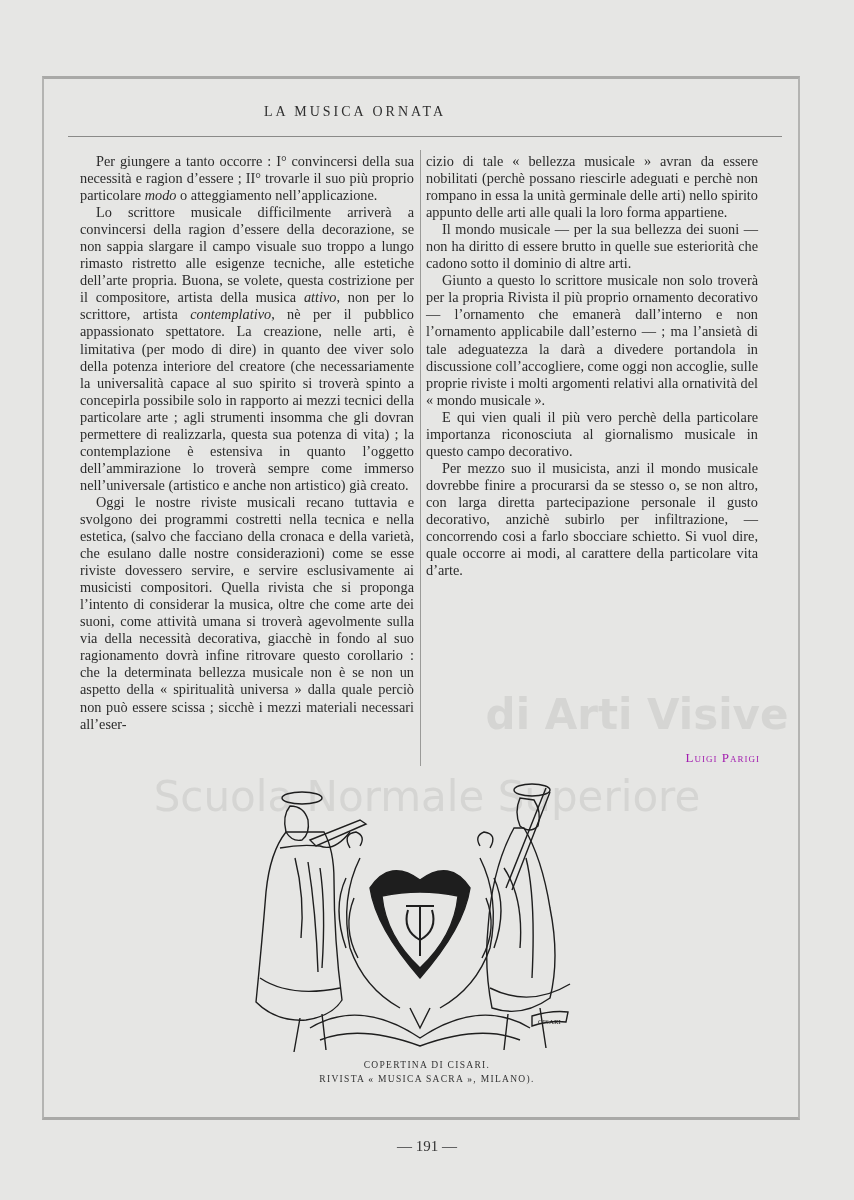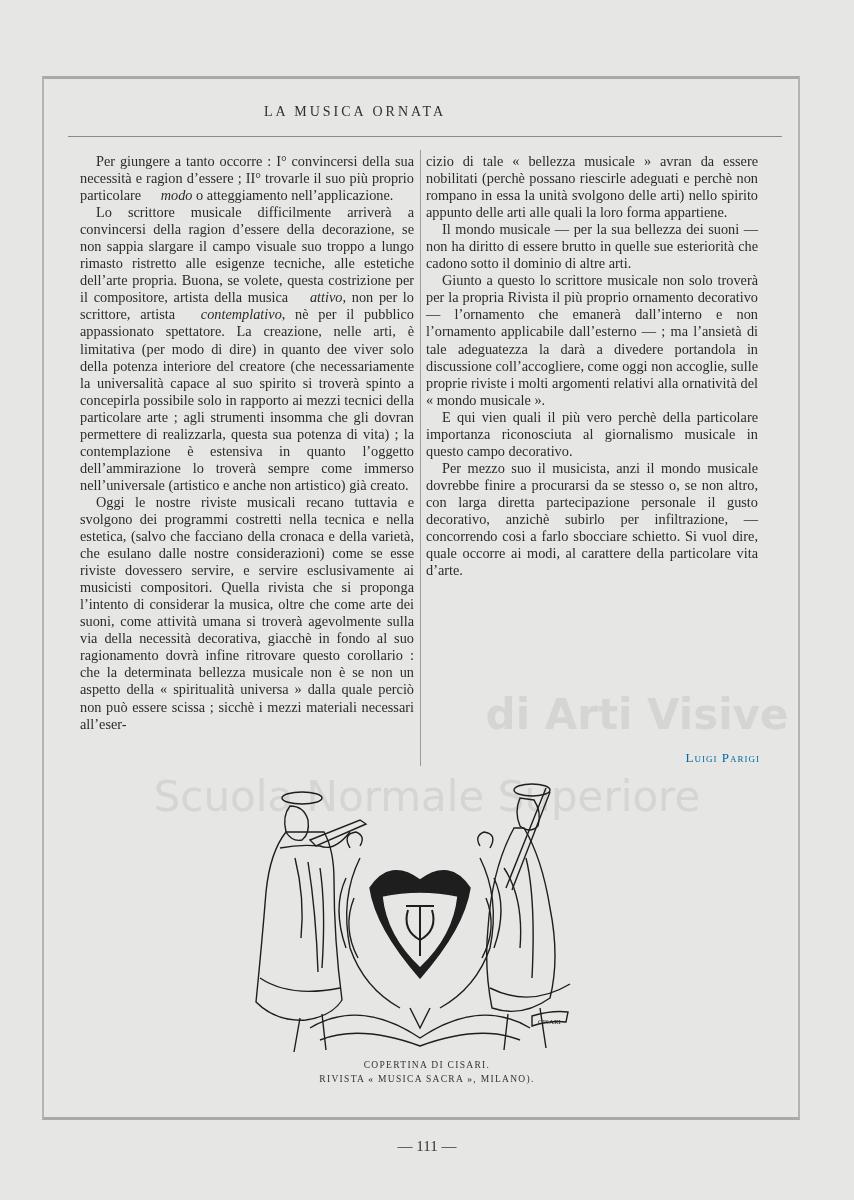--- a/index.html
+++ b/index.html
@@ -34,62 +34,62 @@
   .col p { margin:0; text-indent:16px; }
   .col p.noindent { text-indent:0; }
   .col-left { left:80px; width:334px; }
   .col-right { left:426px; width:332px; }
   .col-divider {
     position:absolute; left:420px; top:150px; width:0; height:616px;
     border-left:1px solid #9a9a98;
   }
   .signature {
     position:absolute; left:430px; top:750px; width:330px; text-align:right;
-    font-size:13px; letter-spacing:1px; font-variant:small-caps; color:#0369a1;
+    font-size:13px; letter-spacing:1px; font-variant:small-caps; color:#a21caf;
   }
   .watermark {
     position:absolute; left:0; width:854px; text-align:center;
     font-family:"DejaVu Sans",sans-serif; color:#d5d5d3; pointer-events:none;
   }
   .wm1 { top:690px; font-size:42px; padding-left:420px; box-sizing:border-box;font-weight:bold; }
   .wm2 { top:772px; font-size:42px; }
   .illustration {
     position:absolute; left:250px; top:778px; width:340px; height:285px;
   }
   .caption {
     position:absolute; left:0; width:854px; text-align:center;
     font-size:9.5px; letter-spacing:1.3px; color:#333;
   }
   .cap1 { top:1060px; }
   .cap2 { top:1074px; }
   .folio {
     position:absolute; left:0; top:1138px; width:854px; text-align:center;
     font-size:15px; color:#333;
   }
-  i { font-style:italic;margin-left:16px; }
+  i { font-style:italic; }
 </style>
 </head>
 <body>
 
 <div class="watermark wm1">di Arti Visive</div>
 <div class="watermark wm2">Scuola Normale Superiore</div>
 
 <div class="page-frame"></div>
 
 <div class="running-head">LA MUSICA ORNATA</div>
 <div class="head-rule"></div>
 
 <div class="col col-left" id="col-left">
     <p>Per giungere a tanto occorre : I° convincersi della sua necessità e ragion d’essere ; II° trovarle il suo più proprio particolare <i>modo</i> o atteggiamento nell’applicazione.</p>
     <p>Lo scrittore musicale difficilmente arriverà a convincersi della ragion d’essere della decorazione, se non sappia slargare il campo visuale suo troppo a lungo rimasto ristretto alle esigenze tecniche, alle estetiche dell’arte propria. Buona, se volete, questa costrizione per il compositore, artista della musica <i>attivo</i>, non per lo scrittore, artista <i>contemplativo</i>, nè per il pubblico appassionato spettatore. La creazione, nelle arti, è limitativa (per modo di dire) in quanto dee viver solo della potenza interiore del creatore (che necessariamente la universalità capace al suo spirito si troverà spinto a concepirla possibile solo in rapporto ai mezzi tecnici della particolare arte ; agli strumenti insomma che gli dovran permettere di realizzarla, questa sua potenza di vita) ; la contemplazione è estensiva in quanto l’oggetto dell’ammirazione lo troverà sempre come immerso nell’universale (artistico e anche non artistico) già creato.</p>
     <p>Oggi le nostre riviste musicali recano tuttavia e svolgono dei programmi costretti nella tecnica e nella estetica, (salvo che facciano della cronaca e della varietà, che esulano dalle nostre considerazioni) come se esse riviste dovessero servire, e servire esclusivamente ai musicisti compositori. Quella rivista che si proponga l’intento di considerar la musica, oltre che come arte dei suoni, come attività umana si troverà agevolmente sulla via della necessità decorativa, giacchè in fondo al suo ragionamento dovrà infine ritrovare questo corollario : che la determinata bellezza musicale non è se non un aspetto della « spiritualità universa » dalla quale perciò non può essere scissa ; sicchè i mezzi materiali necessari all’eser-</p>
   </div>
 <div class="col-divider"></div>
 <div class="col col-right" id="col-right">
-    <p class="noindent">cizio di tale « bellezza musicale » avran da essere nobilitati (perchè possano riescirle adeguati e perchè non rompano in essa la unità svolgono delle arti) nello spirito appunto delle arti alle quali la loro forma appartiene.</p>
+    <p class="noindent">cizio di tale « bellezza musicale » avran da essere nobilitati (perchè possano riescirle adeguati e perchè non rompano in essa la unità germinale delle arti) nello spirito appunto delle arti alle quali la loro forma appartiene.</p>
     <p>Il mondo musicale — per la sua bellezza dei suoni — non ha diritto di essere brutto in quelle sue esteriorità che cadono sotto il dominio di altre arti.</p>
     <p>Giunto a questo lo scrittore musicale non solo troverà per la propria Rivista il più proprio ornamento decorativo — l’ornamento che emanerà dall’interno e non l’ornamento applicabile dall’esterno — ; ma l’ansietà di tale adeguatezza la darà a divedere portandola in discussione coll’accogliere, come oggi non accoglie, sulle proprie riviste i molti argomenti relativi alla ornatività del « mondo musicale ».</p>
     <p>E qui vien quali il più vero perchè della particolare importanza riconosciuta al giornalismo musicale in questo campo decorativo.</p>
     <p>Per mezzo suo il musicista, anzi il mondo musicale dovrebbe finire a procurarsi da se stesso o, se non altro, con larga diretta partecipazione personale il gusto decorativo, anzichè subirlo per infiltrazione, — concorrendo cosi a farlo sbocciare schietto. Si vuol dire, quale occorre ai modi, al carattere della particolare vita d’arte.</p>
   </div>
 
 <div class="signature">Luigi Parigi</div>
 
 <div class="illustration">
   <svg width="340" height="285" viewBox="0 0 340 285" fill="none" stroke="#1e1e1e" stroke-width="1.4">
@@ -130,13 +130,13 @@
     <g>
       <path d="M282 238 q20 -6 36 -4 l-2 10 q-16 -2 -34 4z"></path>
       <text x="288" y="246" font-size="7" fill="#1e1e1e" stroke="none" font-family="Liberation Serif, serif">CISARI</text>
     </g>
   </svg>
 </div>
 
 <div class="caption cap1">COPERTINA DI CISARI.</div>
 <div class="caption cap2">RIVISTA « MUSICA SACRA », MILANO).</div>
 
-<div class="folio">— 111 —</div>
+<div class="folio">— 191 —</div>
 
 </body></html>

